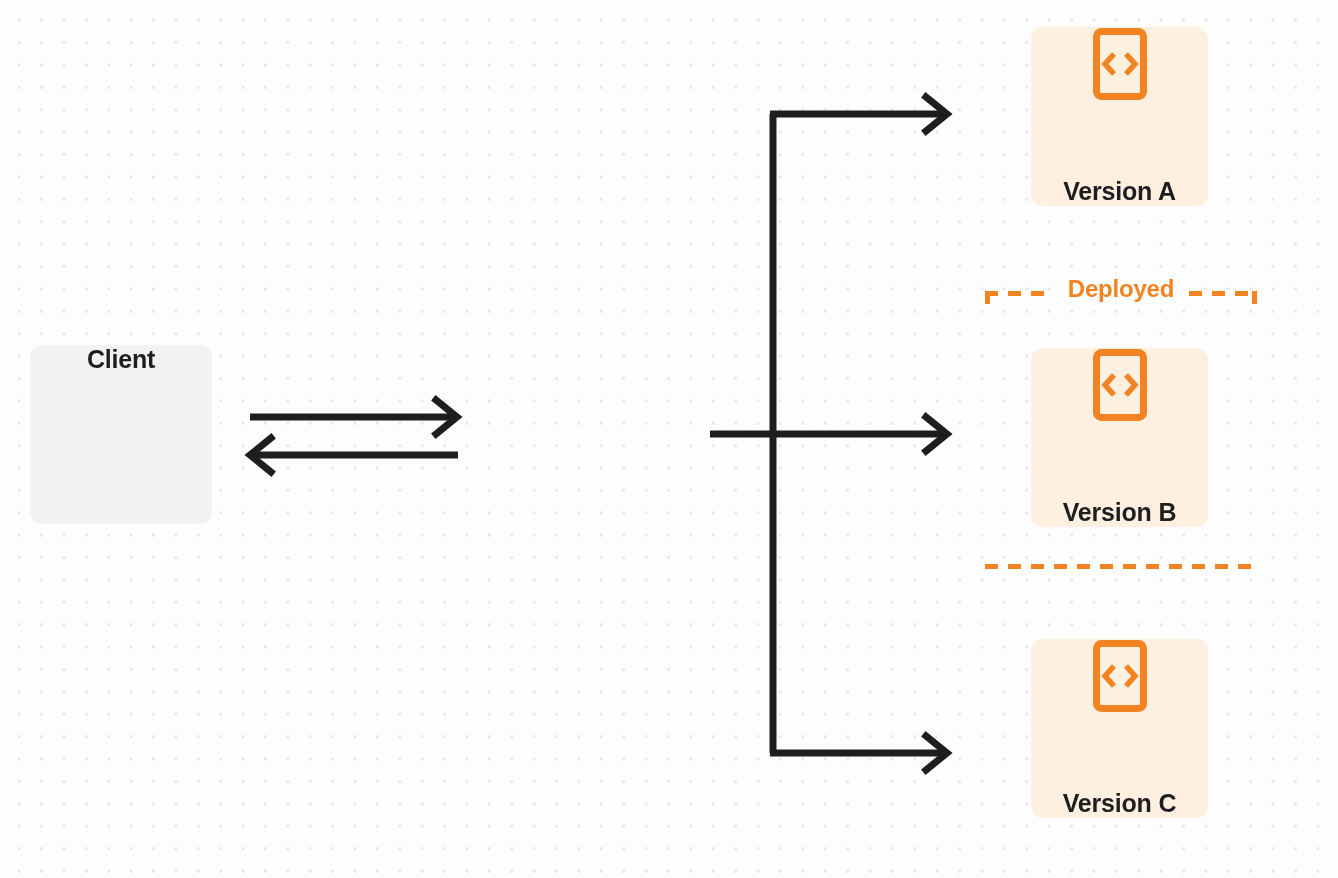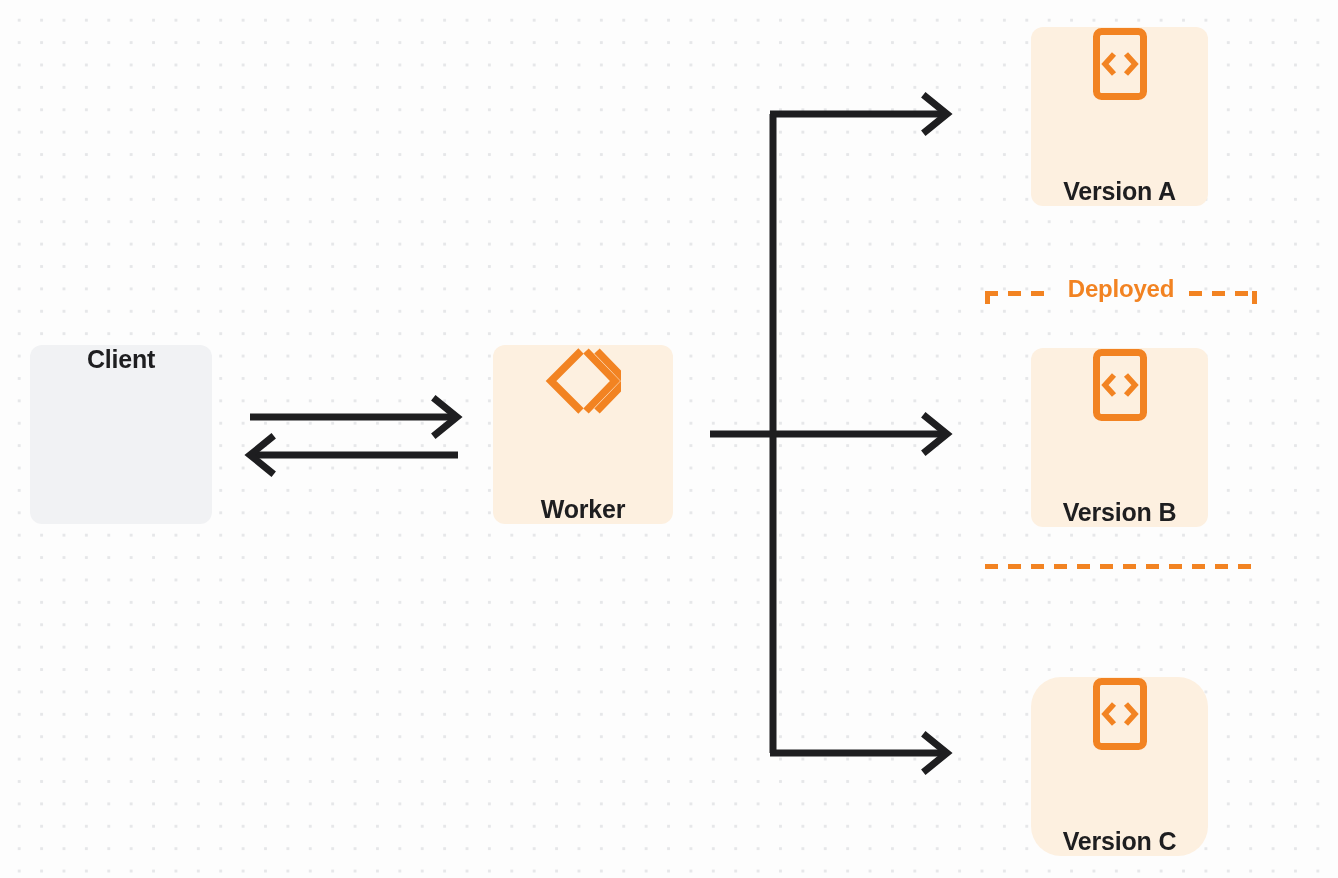--- a/index.html
+++ b/index.html
@@ -69,21 +69,21 @@
 
   
   .version-node {
     width: 177px;
     height: 179px;
     background-color: #fdf0e0;
     left: 1031px;
   }
   #version-a-node { top: 27px; }
   #version-b-node { top: 348px; }
-  #version-c-node { top: 677px; border-radius: 30px; }
+  #version-c-node { top: 639px; }
   .version-node .node-label {
     font-size: 25px;
     margin-top: 14px;
   }
 
   .icon-wrap {
     display: block;
     line-height: 0;
   }
 
@@ -191,33 +191,20 @@
       <line x1="770" y1="753" x2="942" y2="753" stroke="#1e1e20" stroke-width="7" stroke-linecap="butt"></line>
       <polyline points="926,736 947,753 926,770" fill="none" stroke="#1e1e20" stroke-width="7" stroke-linecap="square" stroke-linejoin="miter"></polyline>
     </g>
   </svg>
 
 
   <div class="node" id="client-node">
     <span class="node-label">Client</span>
   </div>
 
-  <div class="node" id="worker-node">
-    <span class="icon-wrap">
-      <svg width="76" height="72" viewBox="0 0 76 72" xmlns="http://www.w3.org/2000/svg">
-
-        <polyline points="36,6 6,36 36,66" fill="none" stroke="#f28322" stroke-width="7.5" stroke-linecap="butt" stroke-linejoin="miter"></polyline>
-
-        <polyline points="41,6 70,36 41,66" fill="none" stroke="#f28322" stroke-width="7.5" stroke-linecap="butt" stroke-linejoin="miter"></polyline>
-
-        <polyline points="52,6 81,36 52,66" fill="none" stroke="#f28322" stroke-width="7.5" stroke-linecap="butt" stroke-linejoin="miter"></polyline>
-      </svg>
-    </span>
-    <span class="node-label">Worker</span>
-  </div>
 
   <div id="deployed-group">
     <div class="dash-edge dash-h" id="deployed-top-left"></div>
     <div class="dash-edge dash-h" id="deployed-top-right"></div>
     <div class="dash-edge dash-h" id="deployed-bottom"></div>
     <div class="dash-edge dash-v" id="deployed-left"></div>
     <div class="dash-edge dash-v" id="deployed-right"></div>
     <span id="deployed-label">Deployed</span>
   </div>
 

